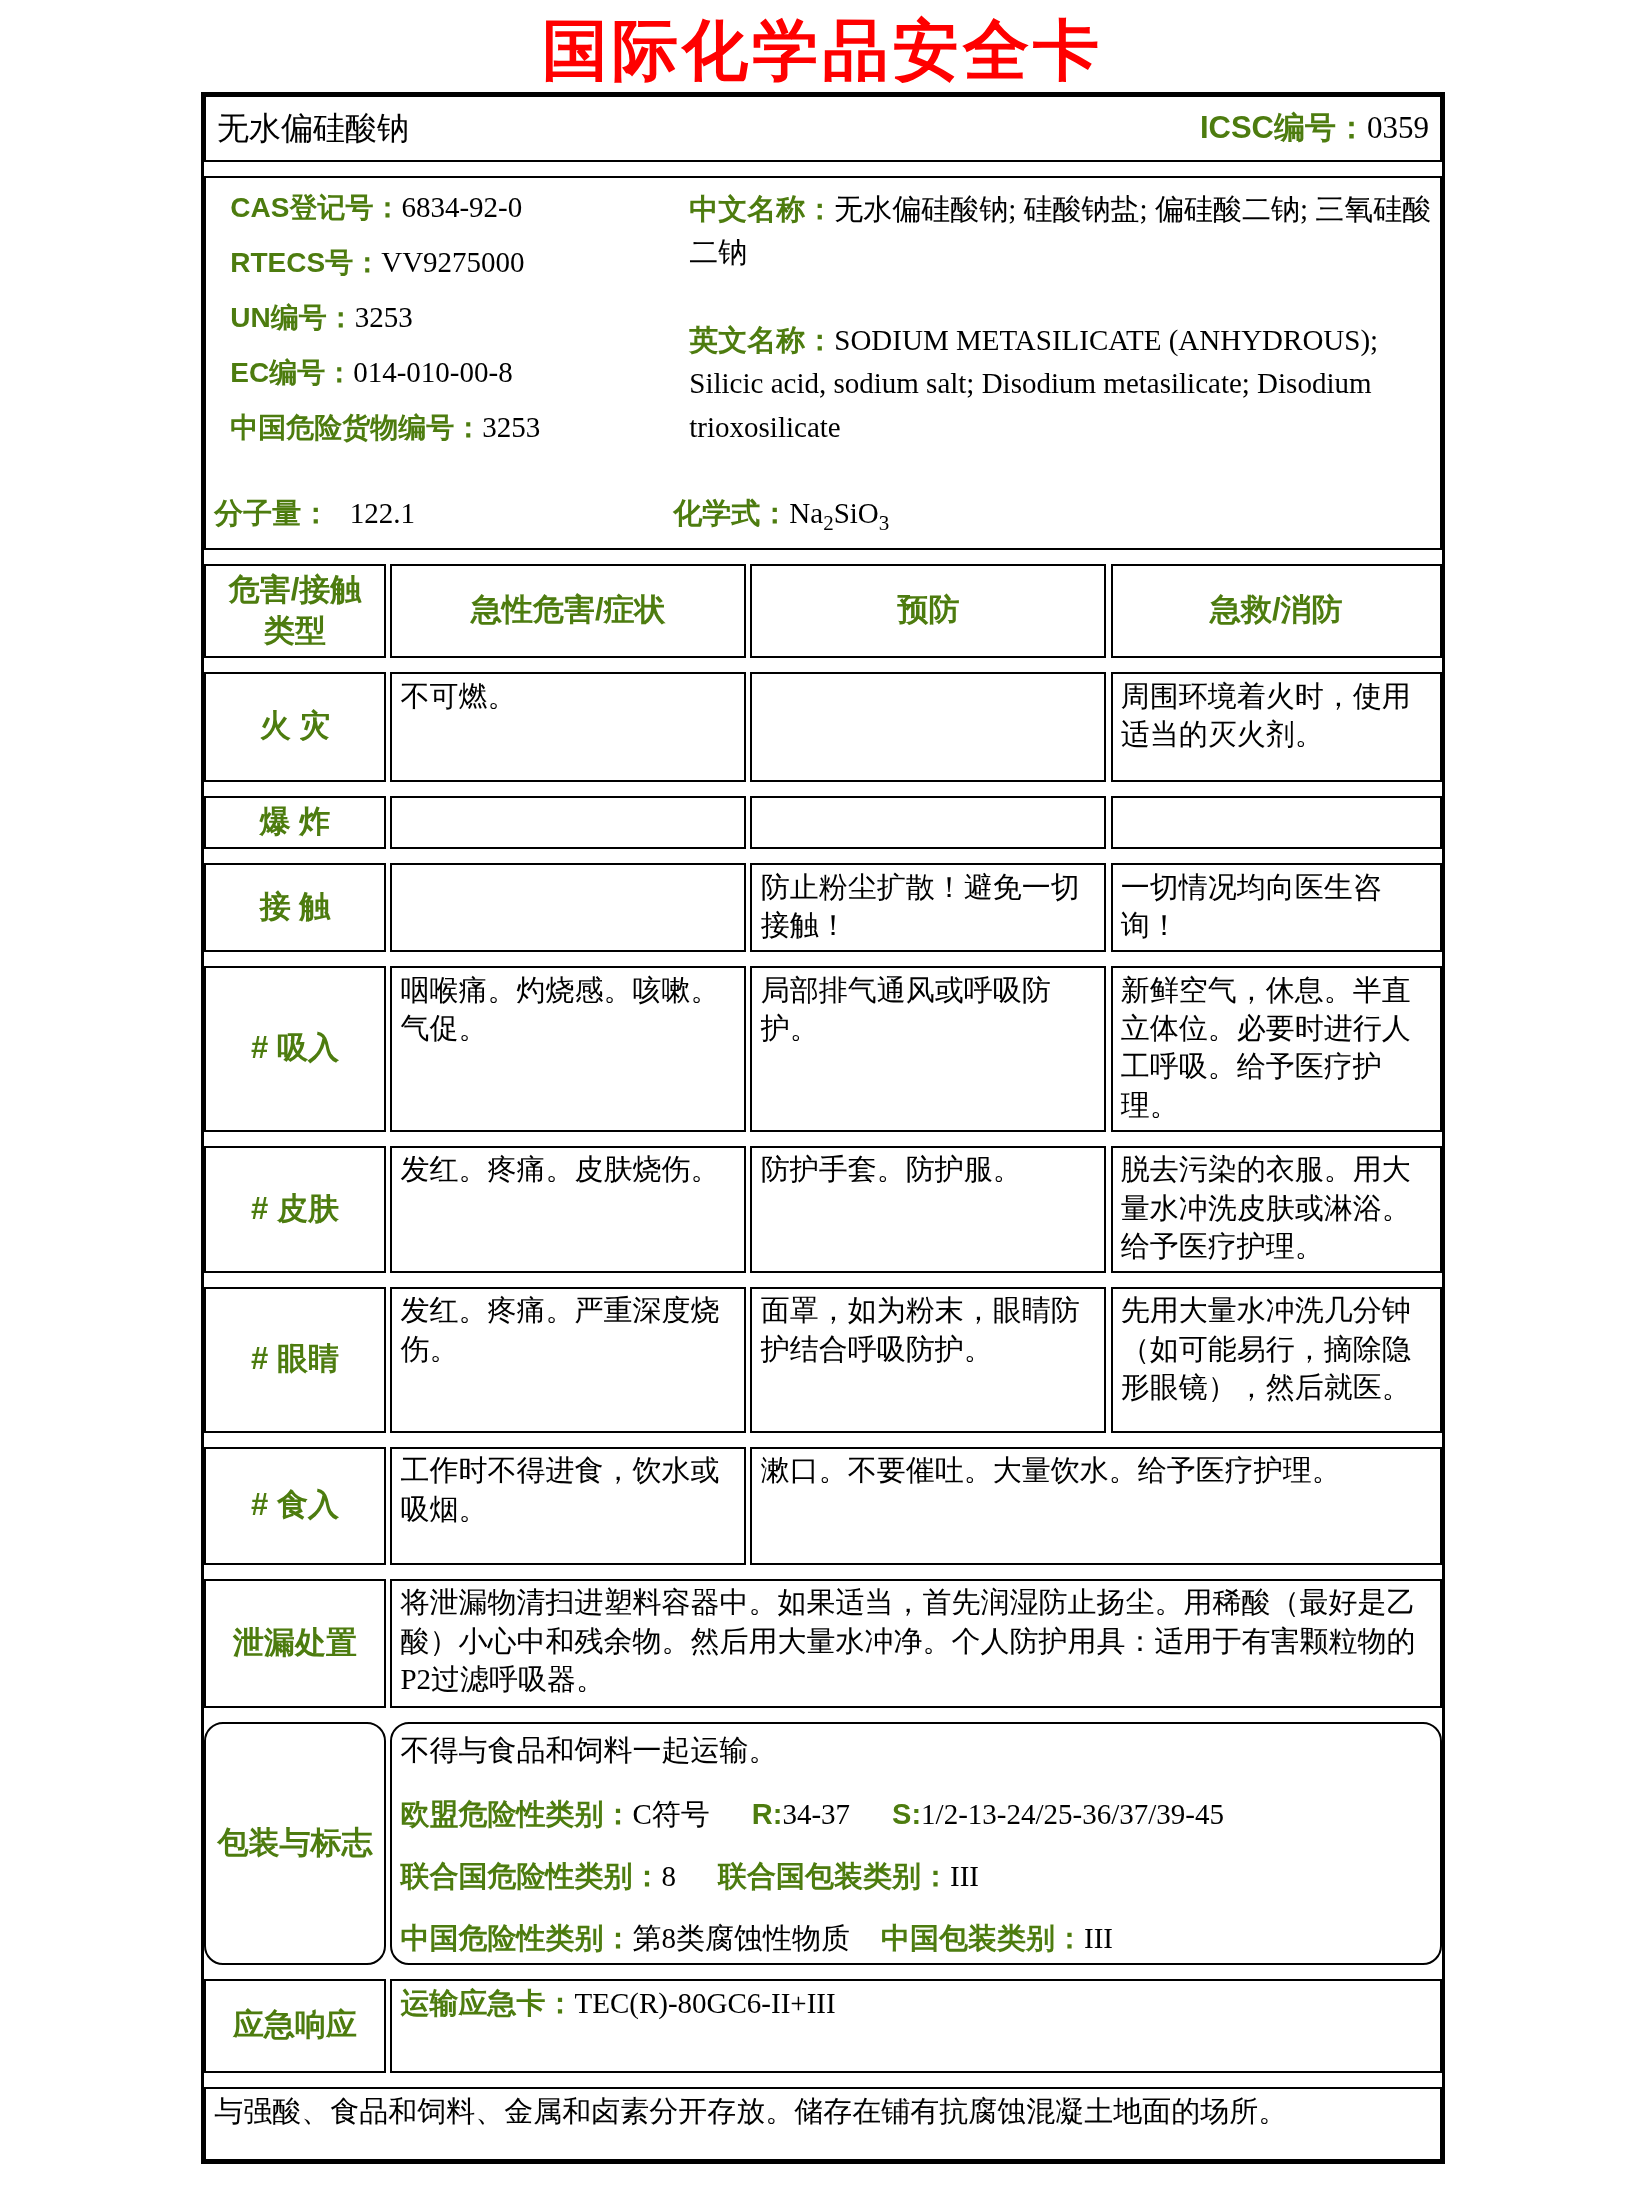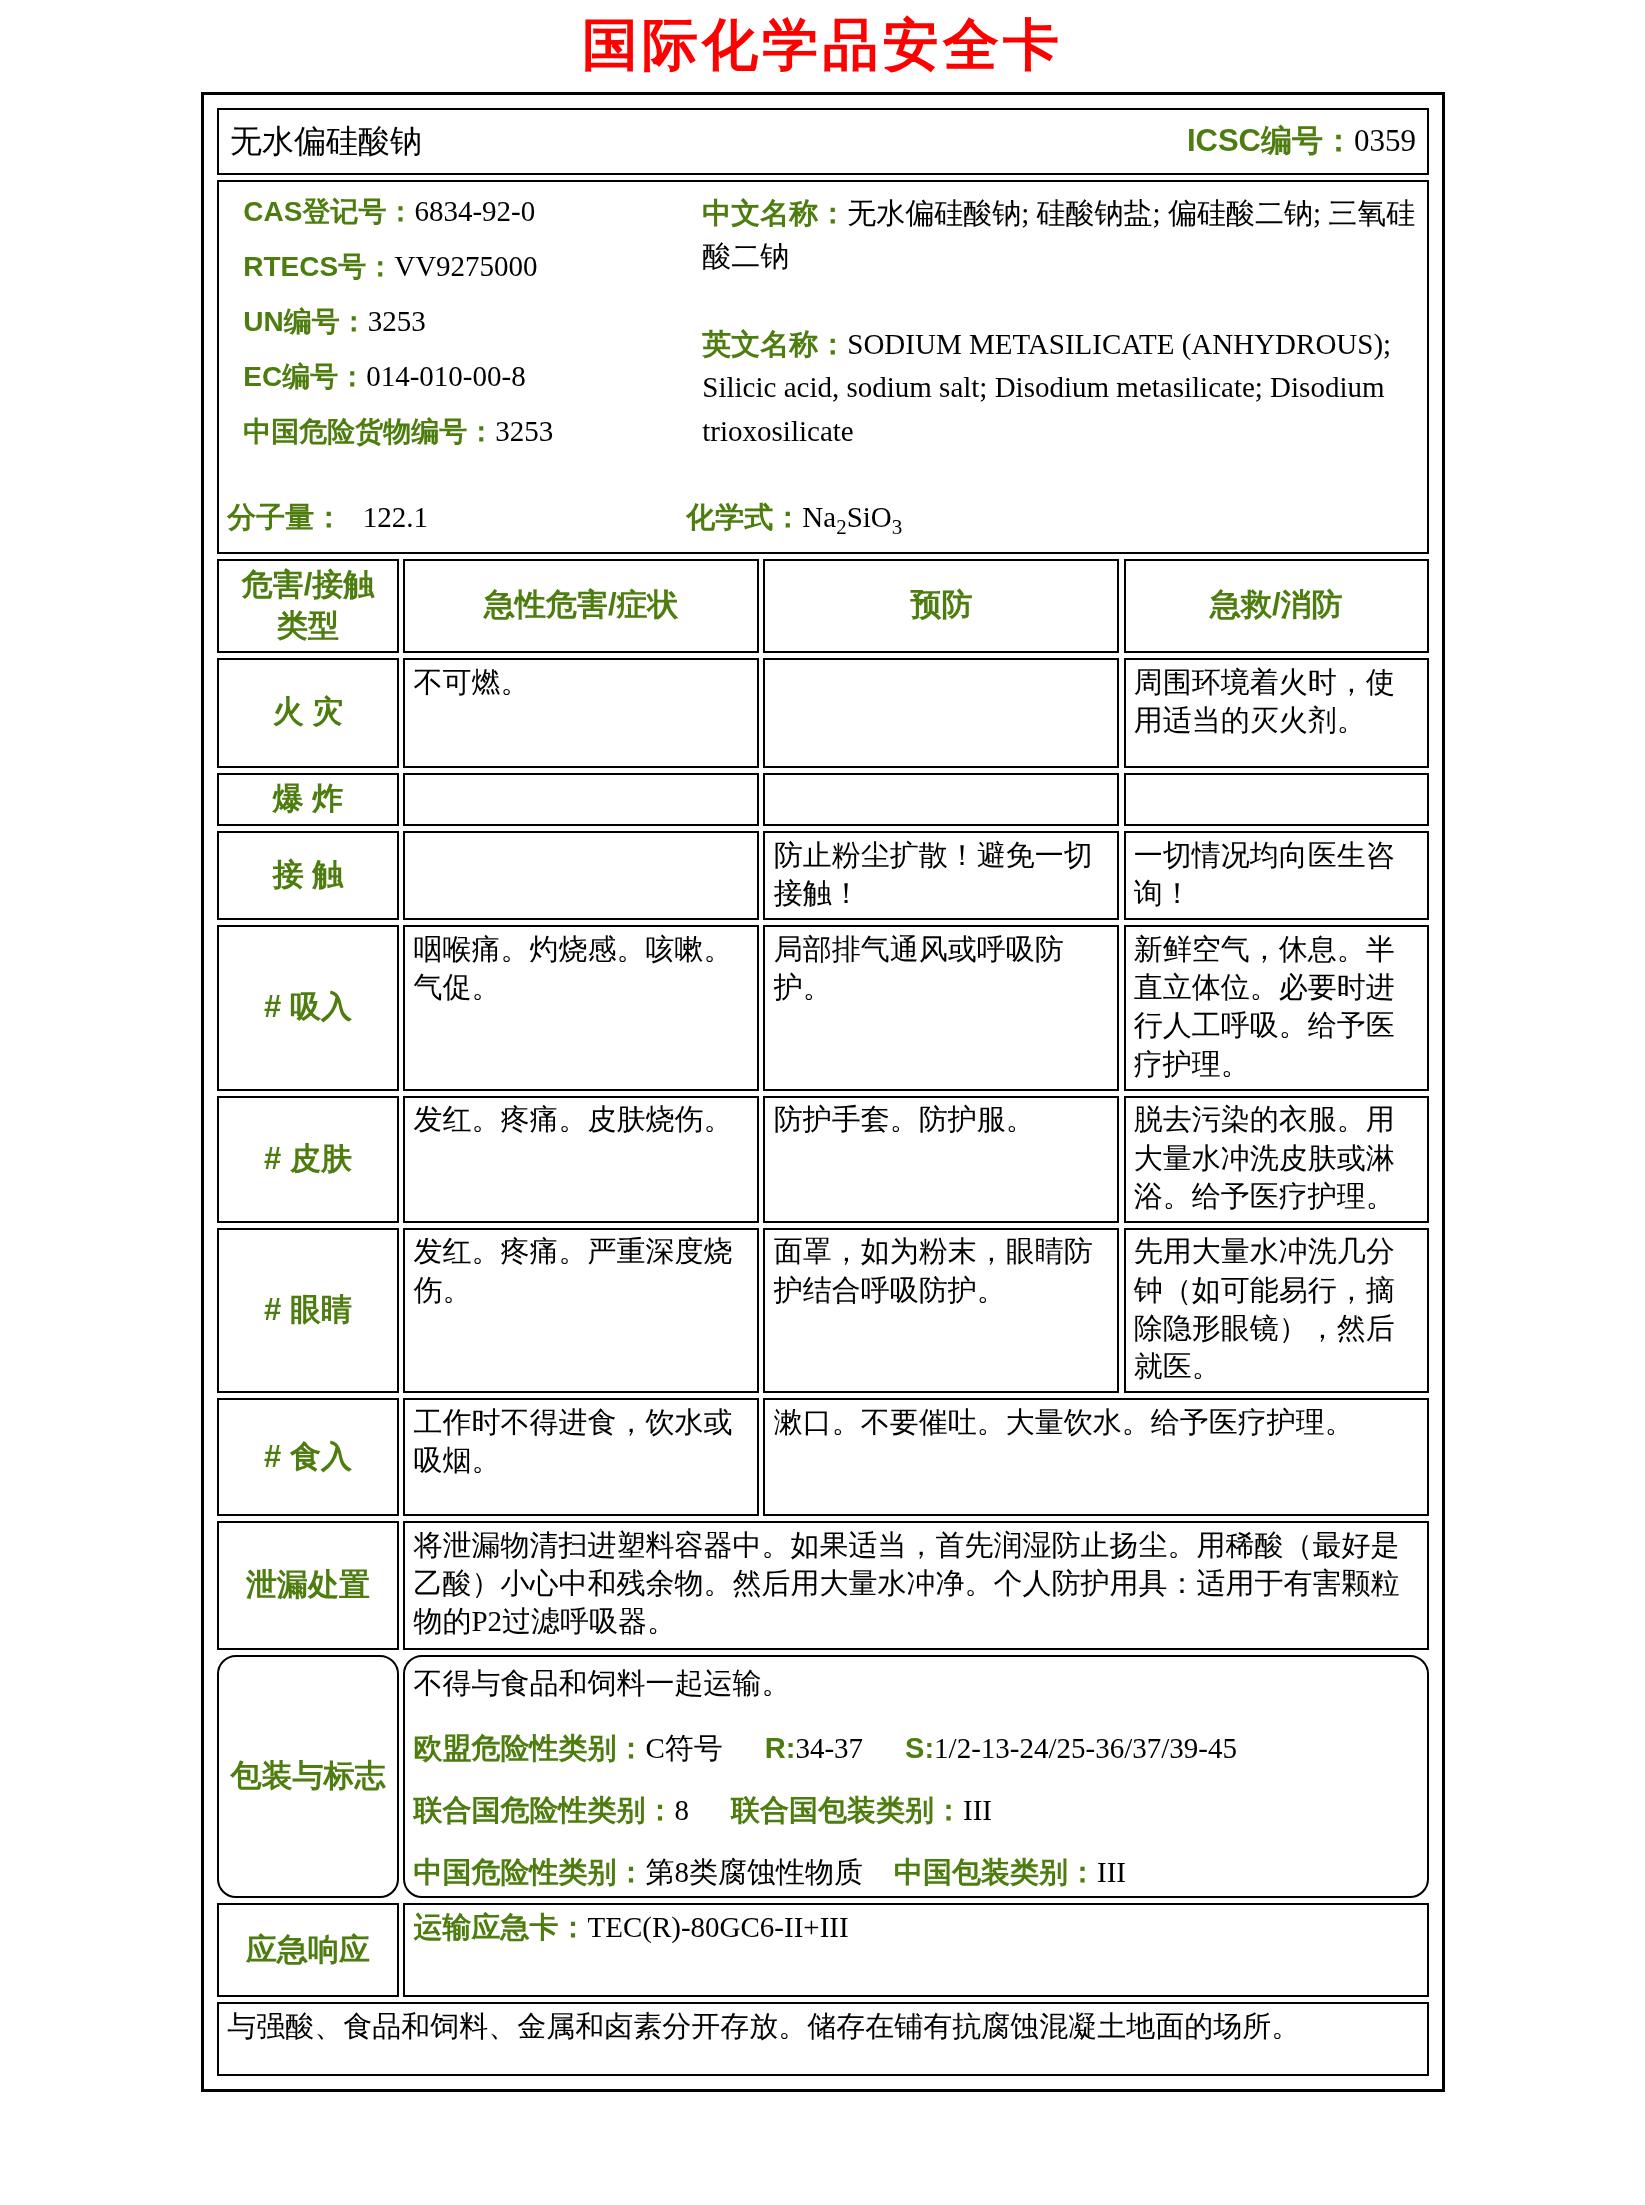--- a/index.html
+++ b/index.html
@@ -7,37 +7,37 @@
   body {
     width: 1645px; height: 2205px;
     position: relative;
     font-family: "Liberation Serif", "DejaVu Serif", serif;
     color: #000000;
     overflow: hidden;
   }
   .main-title {
     margin-top: 12.5px;
     text-align: center;
-    font-size: 56px;
+    font-size: 66px;
     font-weight: bold;
     color: #ff0000;
     font-family: "Liberation Serif", "DejaVu Serif", serif;
     letter-spacing: 4.2px;
     line-height: 1.15;
   }
   .card {
     position: absolute;
     left: 201px; top: 92px;
     width: 1244px;
     border: 3.5px solid #000;
-    padding: 13px;
+    padding: 0;
     background: #fff;
     display: flex;
     flex-direction: column;
-    gap: 5px;
+    gap: 14px;
   }
   .row { display: flex; gap: 4.2px; }
   .cell {
     border: 2.8px solid #000;
     background: #fff;
     padding: 2.8px 8.3px 5.6px 8.3px;
     font-size: 29px;
     line-height: 1.32;
   }
   .blue {

